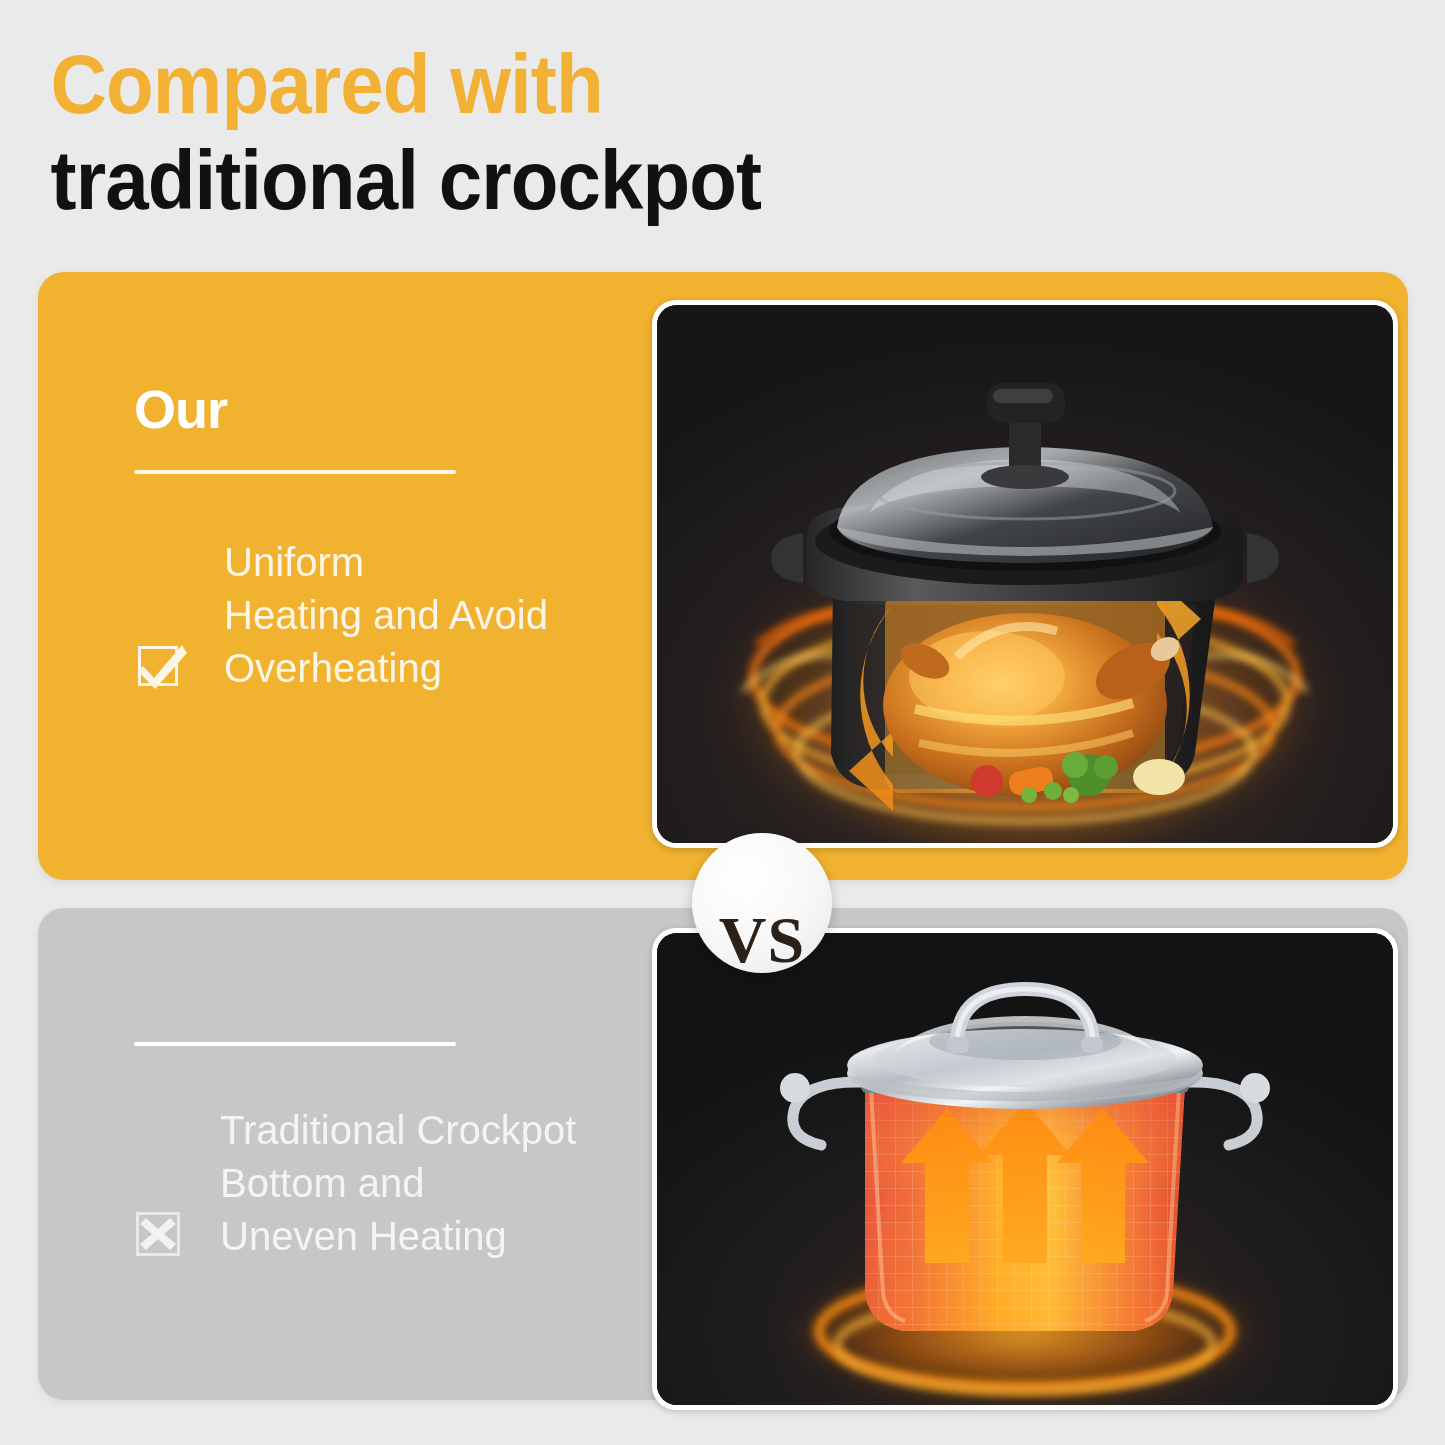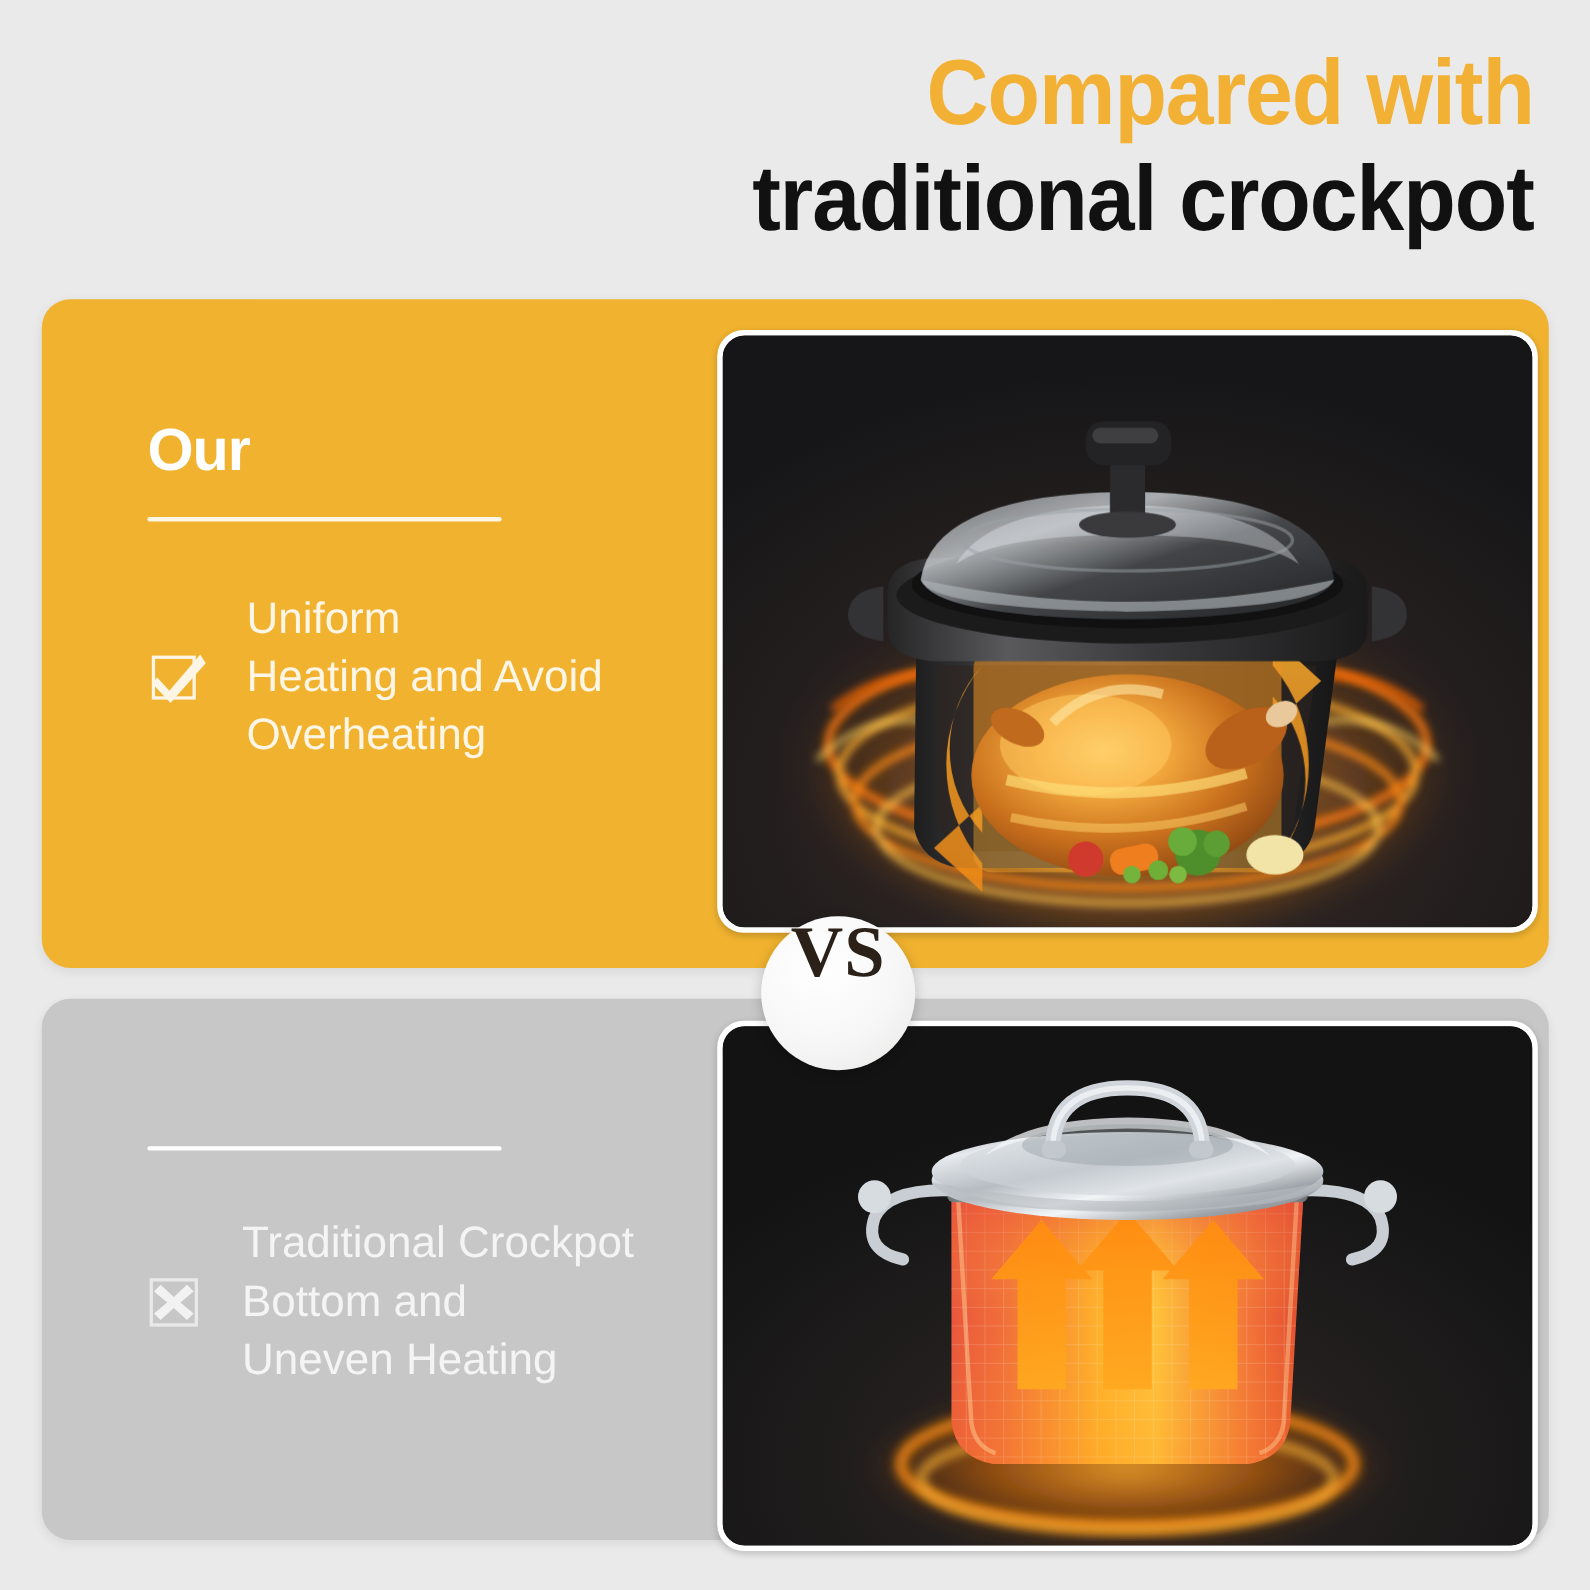--- a/index.html
+++ b/index.html
@@ -14,21 +14,21 @@
     overflow: hidden;
     position: relative;
   }
 
   
   .title-block {
     position: absolute;
     top: 42px;
     left: 0;
     width: 1445px;
-    text-align: right;
+    text-align: left;
   }
   .title-line {
     font-family: "Liberation Sans", sans-serif;
     font-weight: bold;
     letter-spacing: -1px;
     line-height: 1.02;
     transform: scaleX(0.93);
     transform-origin: center center;
   }
   .title-line-1 {
@@ -86,21 +86,21 @@
     margin-top: 34px;
     border-radius: 2px;
   }
   .panel-others .panel-divider {
     background: #ffffff;
   }
 
   
   .feature {
     display: flex;
-    align-items: center;
+    align-items: flex-end;
     margin-top: 62px;
   }
   .panel-others .feature { margin-top: 58px; }
 
   .feature-icon {
     position: relative;
     width: 52px;
     height: 52px;
     flex: 0 0 52px;
     margin-top: 6px;
@@ -185,21 +185,21 @@
   .vs-badge {
     position: absolute;
     left: 692px;
     top: 833px;
     width: 140px;
     height: 140px;
     border-radius: 50%;
     background: radial-gradient(circle at 38% 32%, #ffffff 0%, #f7f7f7 55%, #e7e6e5 100%);
     box-shadow: 0 3px 12px rgba(0,0,0,0.20);
     display: flex;
-    align-items: flex-start;
+    align-items: flex-end;
     justify-content: center;
     z-index: 20;
   }
   .vs-badge span {
     font-family: "Liberation Serif", serif;
     font-weight: bold;
     font-size: 66px;
     color: #2b2118;
     letter-spacing: 1px;
     line-height: 1;

